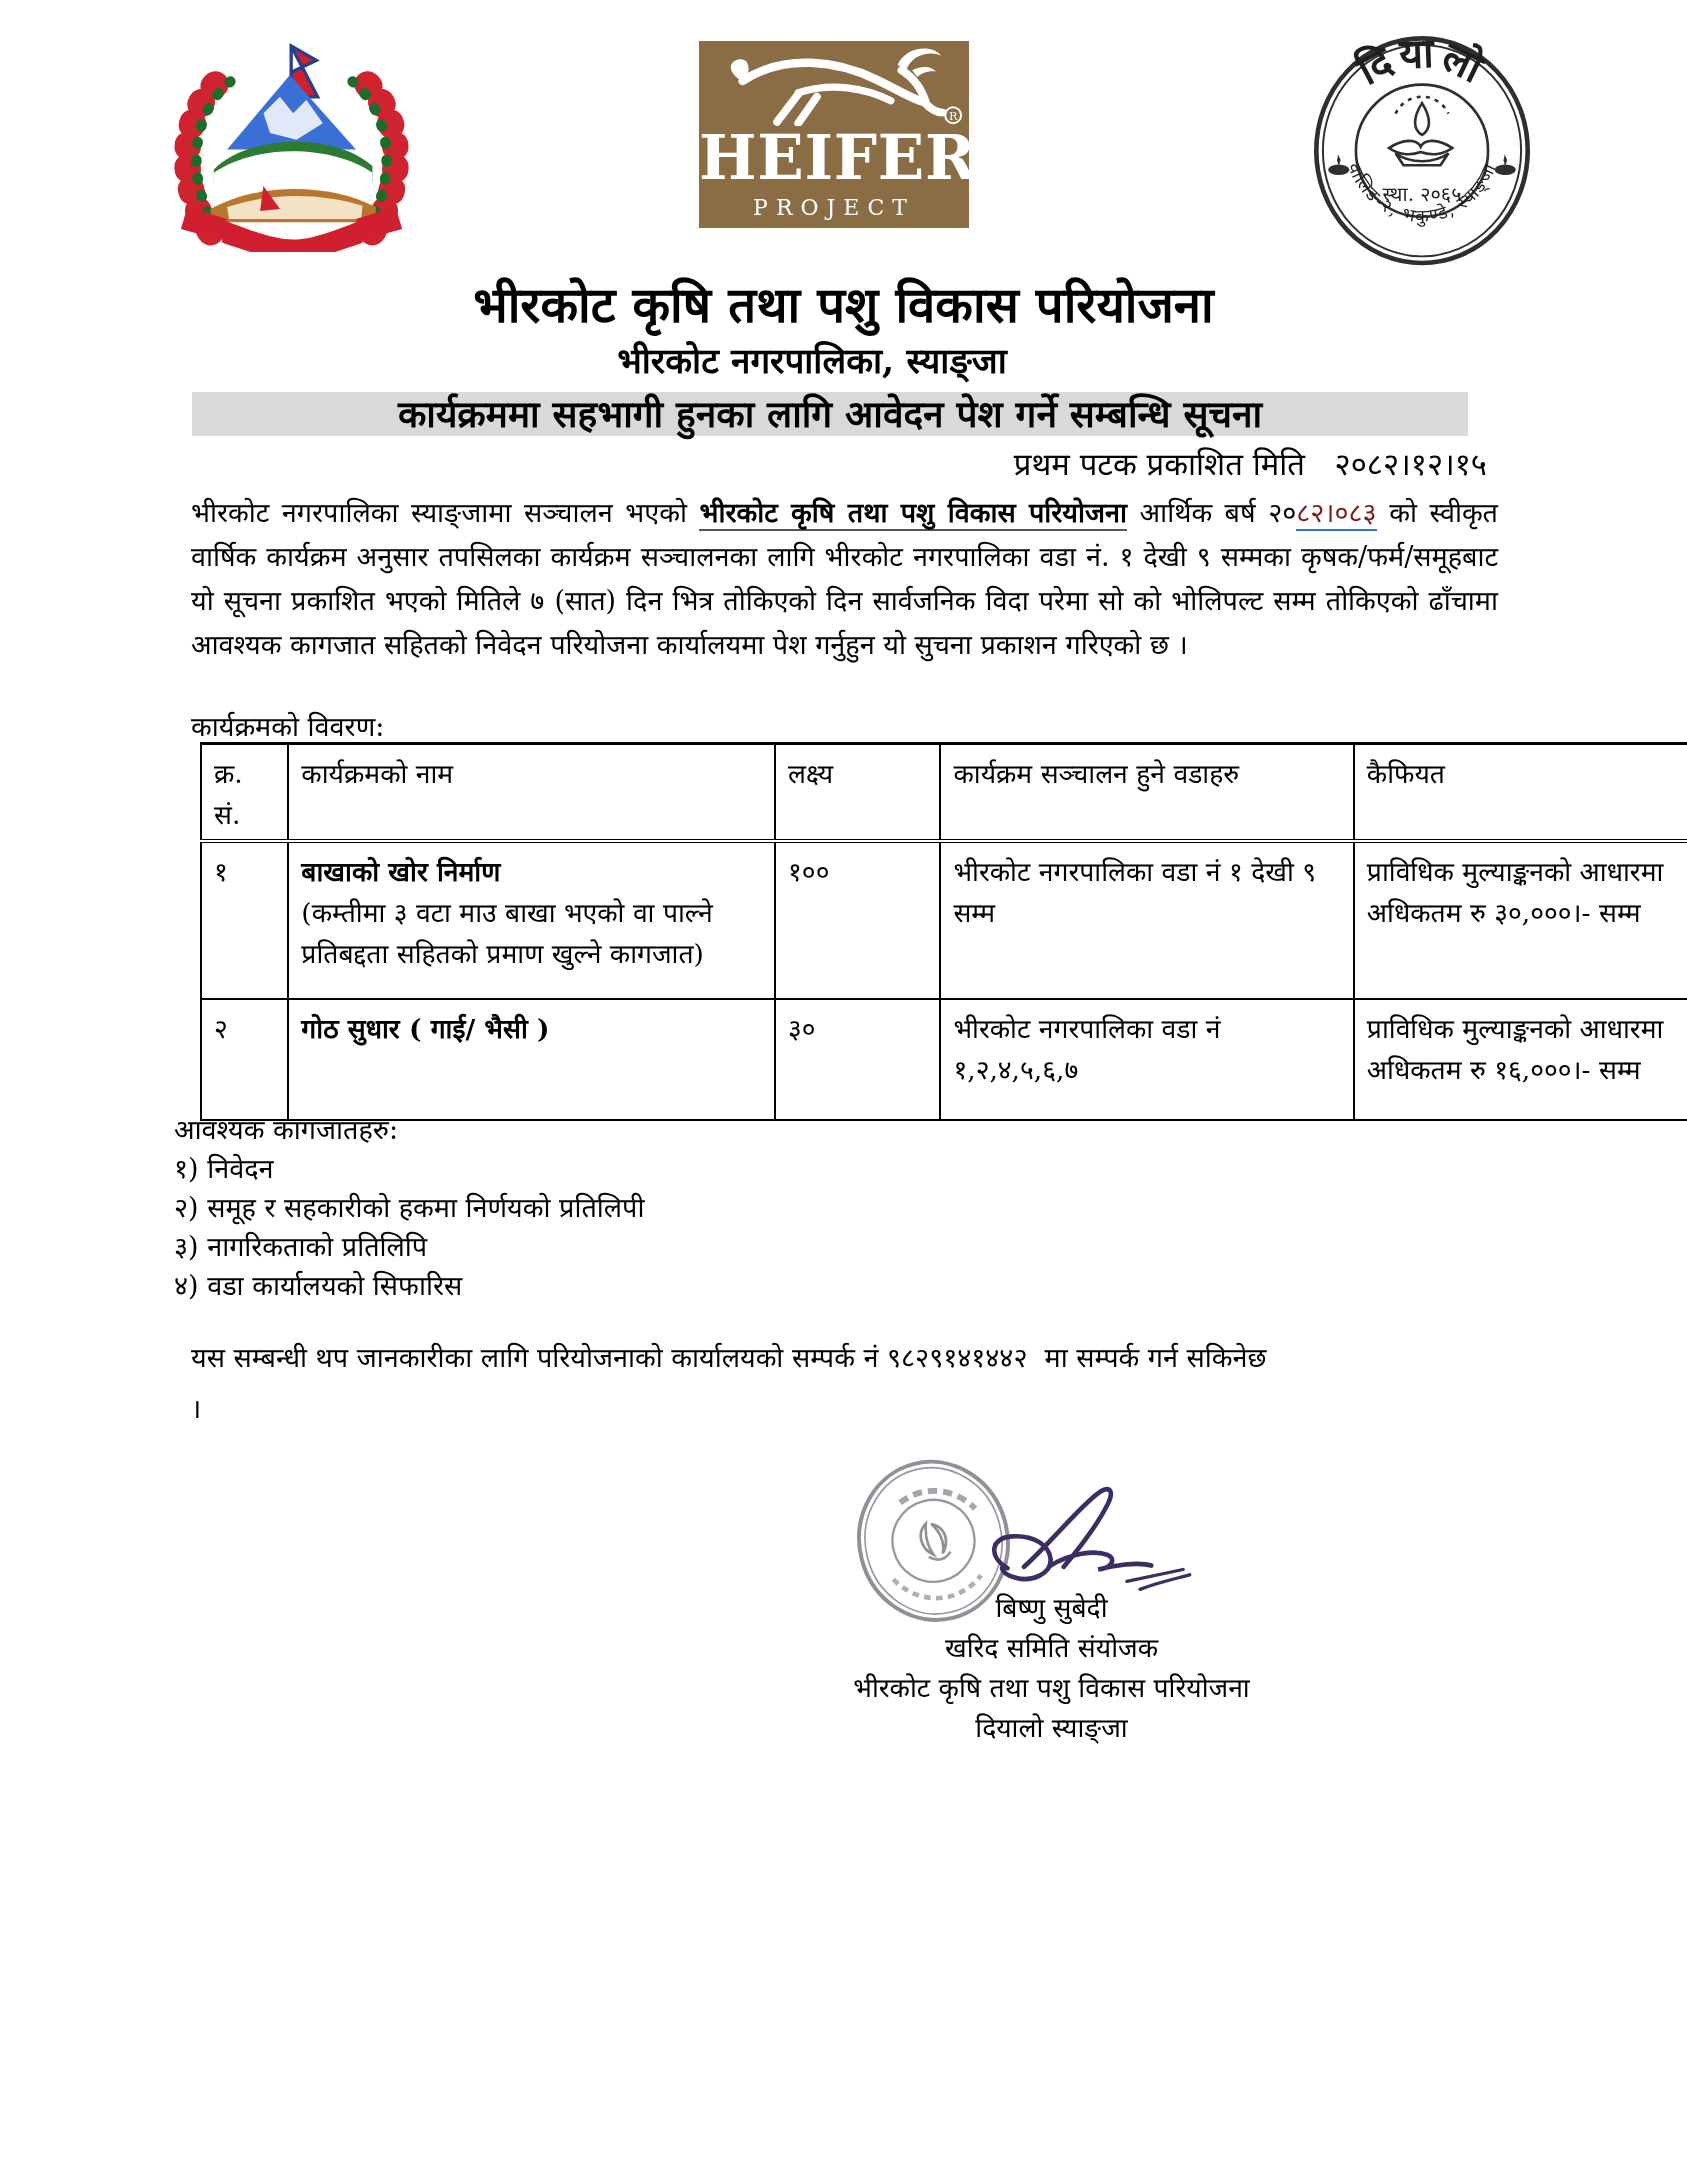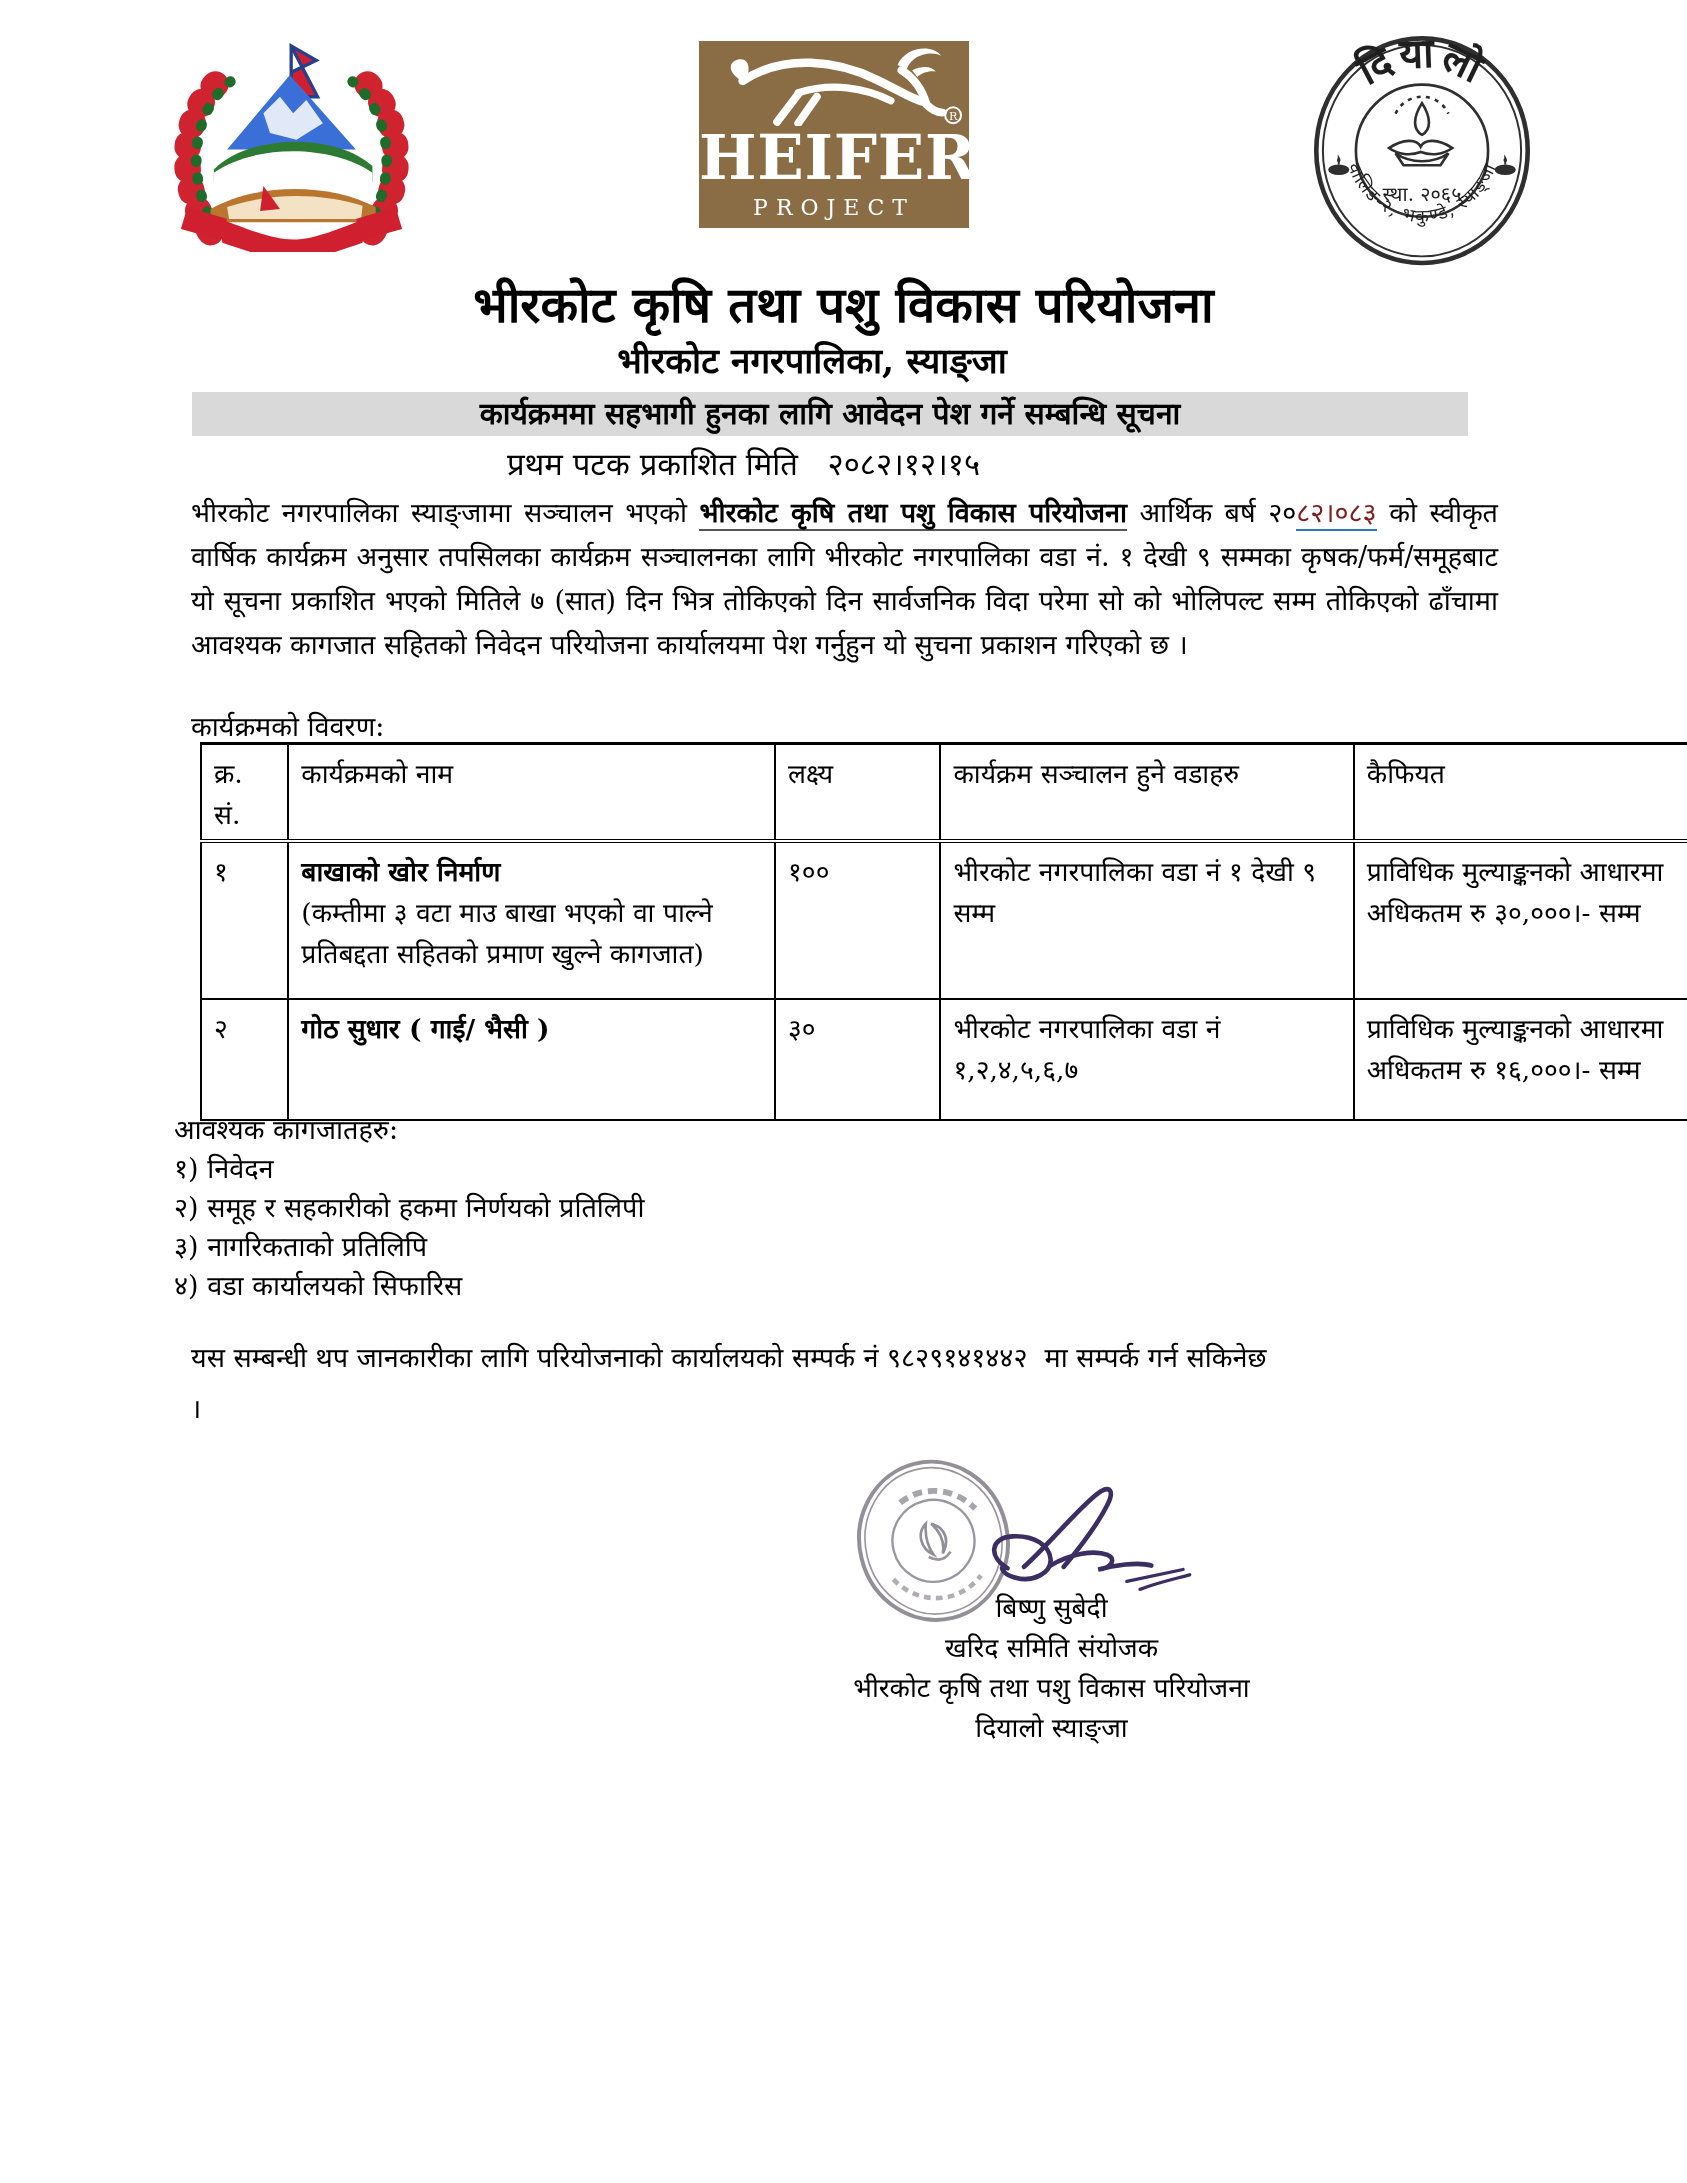--- a/index.html
+++ b/index.html
@@ -23,23 +23,23 @@
   .heifer .sub { font-size:22px; letter-spacing:8px; line-height:29px; margin-top:3px; }
   .seal { position:absolute; left:1311px; top:34px; width:222px; height:232px; }
 
   
   .title1 { position:absolute; left:0; top:270px; width:1687px; text-align:center;
             font-size:49px; font-weight:bold; }
   .title2 { position:absolute; left:0; top:336px; width:1624px; text-align:center;
             font-size:35px; font-weight:bold; }
   .noticebar {
     position:absolute; left:192px; top:392px; width:1276px; height:44px;
-    background:#d9d9d9; text-align:center; font-size:30px; font-weight:bold; line-height:44px;
-  }
-  .published { position:absolute; left:0; top:442px; width:1487px; text-align:center;
+    background:#d9d9d9; text-align:center; font-size:37px; font-weight:bold; line-height:44px;
+  }
+  .published { position:absolute; left:0; top:442px; width:1487px; text-align:right;
                font-size:31px; white-space:pre-wrap; }
 
   
   .intro {
     position:absolute; left:191px; top:491px; width:1307px;
     font-size:27px; line-height:44px; text-align:justify;
   }
   .bold-ul { font-weight:bold; border-bottom:2.6px solid #555; padding-bottom:1.3px; }
   .blue-link { color:#7f1d1d; border-bottom:2.6px solid #2e75c3; padding-bottom:1.3px; }
   .details-label { position:absolute; left:191px; top:707px; font-size:27px; }

